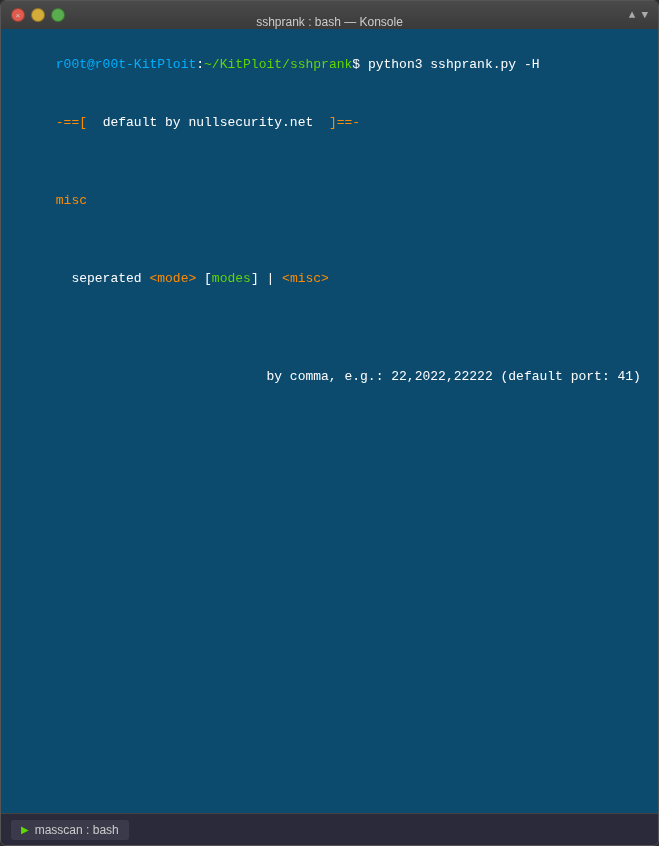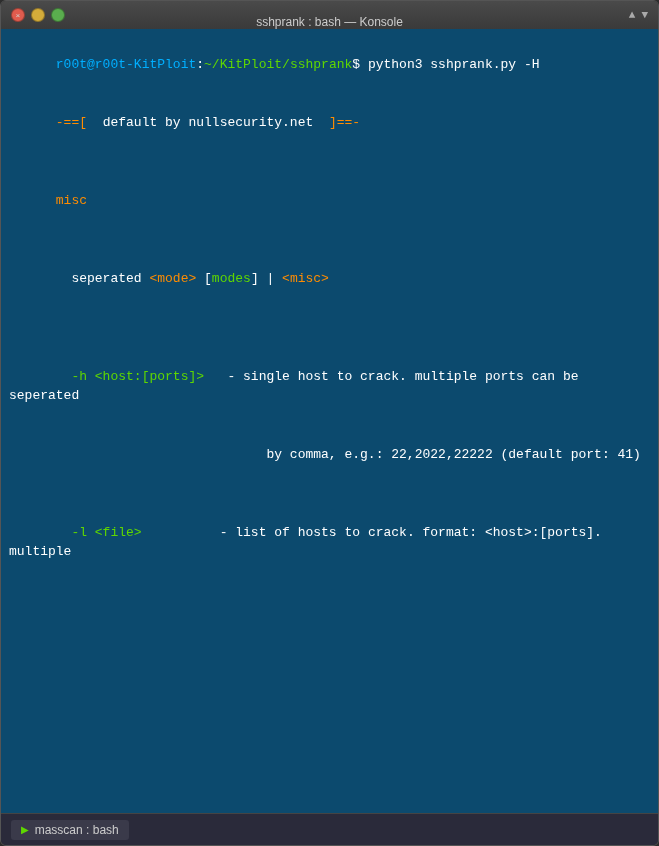--- a/index.html
+++ b/index.html
@@ -156,30 +156,24 @@
     </div>
     <div class="line">&nbsp;</div>
     <div class="line">
       <span class="white">  seperated </span><span class="orange">&lt;mode&gt;</span><span class="white"> [</span><span class="green">modes</span><span class="white">] | </span><span class="orange">&lt;misc&gt;</span>
     </div>
     <div class="line">&nbsp;</div>
 
     <div class="line">&nbsp;</div>
 
     <div class="line">
-      <span class="green">  -h &lt;host:[ports]&gt;</span><span class="white">   - single host to crack. multiple ports can be seperated</span>
-    </div>
-    <div class="line">
       <span class="white">                           by comma, e.g.: 22,2022,22222 (default port: 41)</span>
     </div>
     <div class="line">&nbsp;</div>
 
-    <div class="line">
-      <span class="green">  -l &lt;file&gt;</span><span class="white">          - list of hosts to crack. format: &lt;host&gt;:[ports]. multiple</span>
-    </div>
     <div class="line">&nbsp;</div>
 
 
   </div>
 
   <div class="statusbar">
     <div class="statusbar-item">
       <span class="statusbar-icon">▶</span>
       <span>masscan : bash</span>
     </div>

